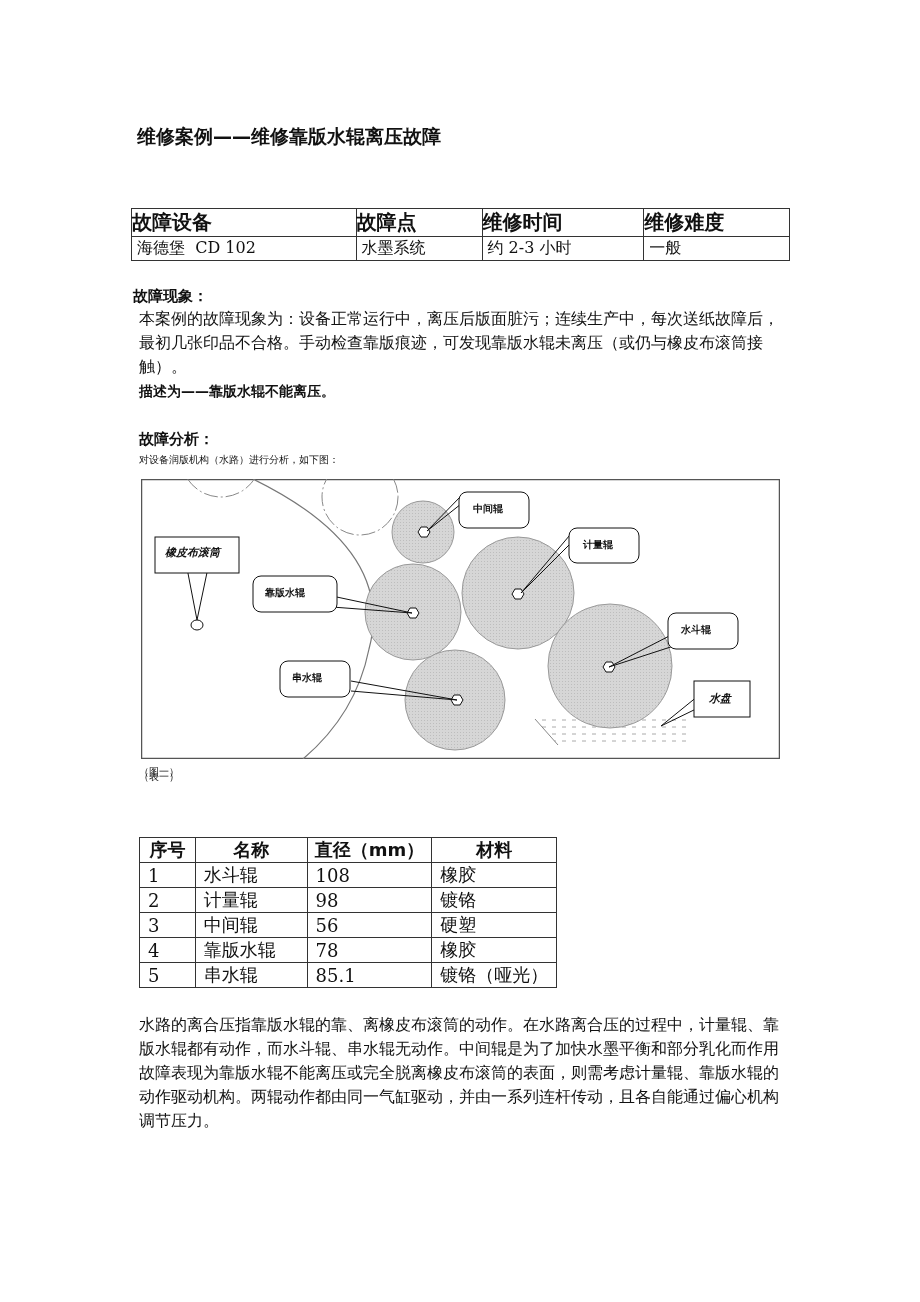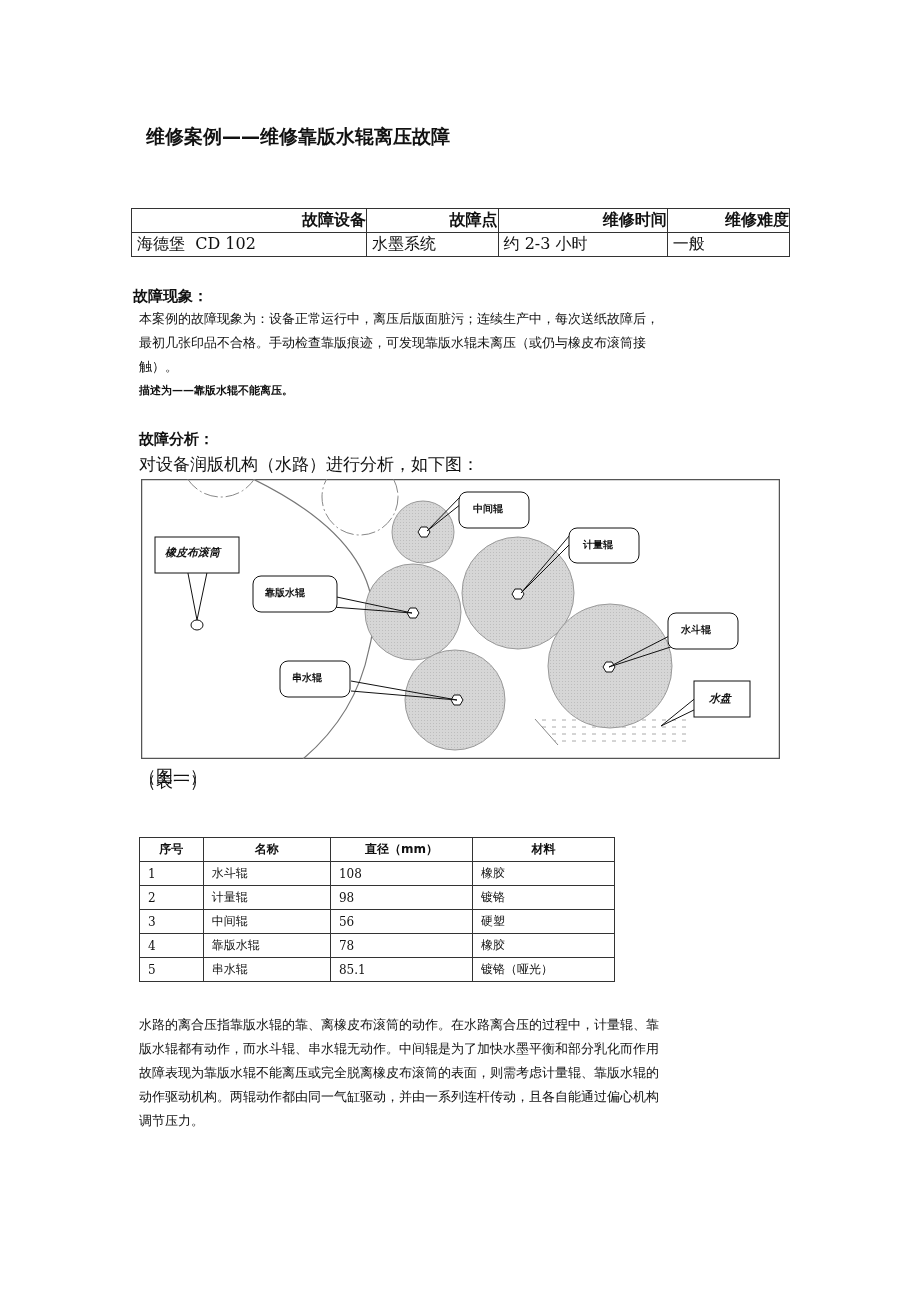--- a/index.html
+++ b/index.html
@@ -1,33 +1,33 @@
 <!DOCTYPE html>
 <html><head>
 <meta charset="utf-8">
 <style>
   html, body { margin: 0; padding: 0; background: #ffffff; }
   body { width: 920px; height: 1302px; position: relative; overflow: hidden;
          font-family: "DejaVu Serif", "Liberation Serif", serif; color: #111; }
   .abs { position: absolute; }
-  .title { left: 146px; top: 124px; font-family: "DejaVu Sans", "Liberation Sans", sans-serif;
+  .title { left: 137px; top: 124px; font-family: "DejaVu Sans", "Liberation Sans", sans-serif;
            font-weight: bold; font-size: 19px; letter-spacing: 0px; white-space: nowrap; }
   table { border-collapse: collapse; }
   .info-table { left: 131px; top: 208px; width: 659px; font-size: 16px; }
   .info-table th, .info-table td { border: 1px solid #333; height: 23px; padding: 0 0 0 5px; }
   .info-table th { font-family: "DejaVu Sans", "Liberation Sans", sans-serif; font-weight: bold;
-                   text-align: right; font-size: 16px; padding: 0; }
+                   text-align: left; font-size: 20px; padding: 0; }
   .info-table td { text-align: left; }
   .h2 { font-family: "DejaVu Sans", "Liberation Sans", sans-serif; font-weight: bold; font-size: 15px; white-space: nowrap; }
-  .para { font-size: 13px; line-height: 24px; width: 650px; }
+  .para { font-size: 16px; line-height: 24px; width: 650px; }
   .para p { margin: 0; }
-  .bold-line { font-family: "DejaVu Sans", "Liberation Sans", sans-serif; font-weight: bold; font-size: 11px; }
-  .caption { font-size: 17px; white-space: nowrap; }
+  .bold-line { font-family: "DejaVu Sans", "Liberation Sans", sans-serif; font-weight: bold; font-size: 14px; }
+  .caption { font-size: 10px; white-space: nowrap; }
   .diagram { left: 141px; top: 479px; width: 639px; height: 280px; }
-  .spec-table { left: 139px; top: 837px; width: 476px; font-size: 12px; }
+  .spec-table { left: 139px; top: 837px; width: 418px; font-size: 18px; }
   .spec-table th, .spec-table td { border: 1px solid #333; height: 23px; padding: 0 0 0 8px; text-align: left; }
   .spec-table th { font-family: "DejaVu Sans", "Liberation Sans", sans-serif; font-weight: bold; text-align: center; padding: 0; }
   .lbl { font-family: "DejaVu Sans", "Liberation Sans", sans-serif; font-size: 10px; font-weight: bold; }
   .lbl-it { font-family: "DejaVu Sans", "Liberation Sans", sans-serif; font-size: 11px; font-style: italic; font-weight: bold; }
 </style>
 </head>
 <body>
 
 <div class="abs title">维修案例——维修靠版水辊离压故障</div>
 

